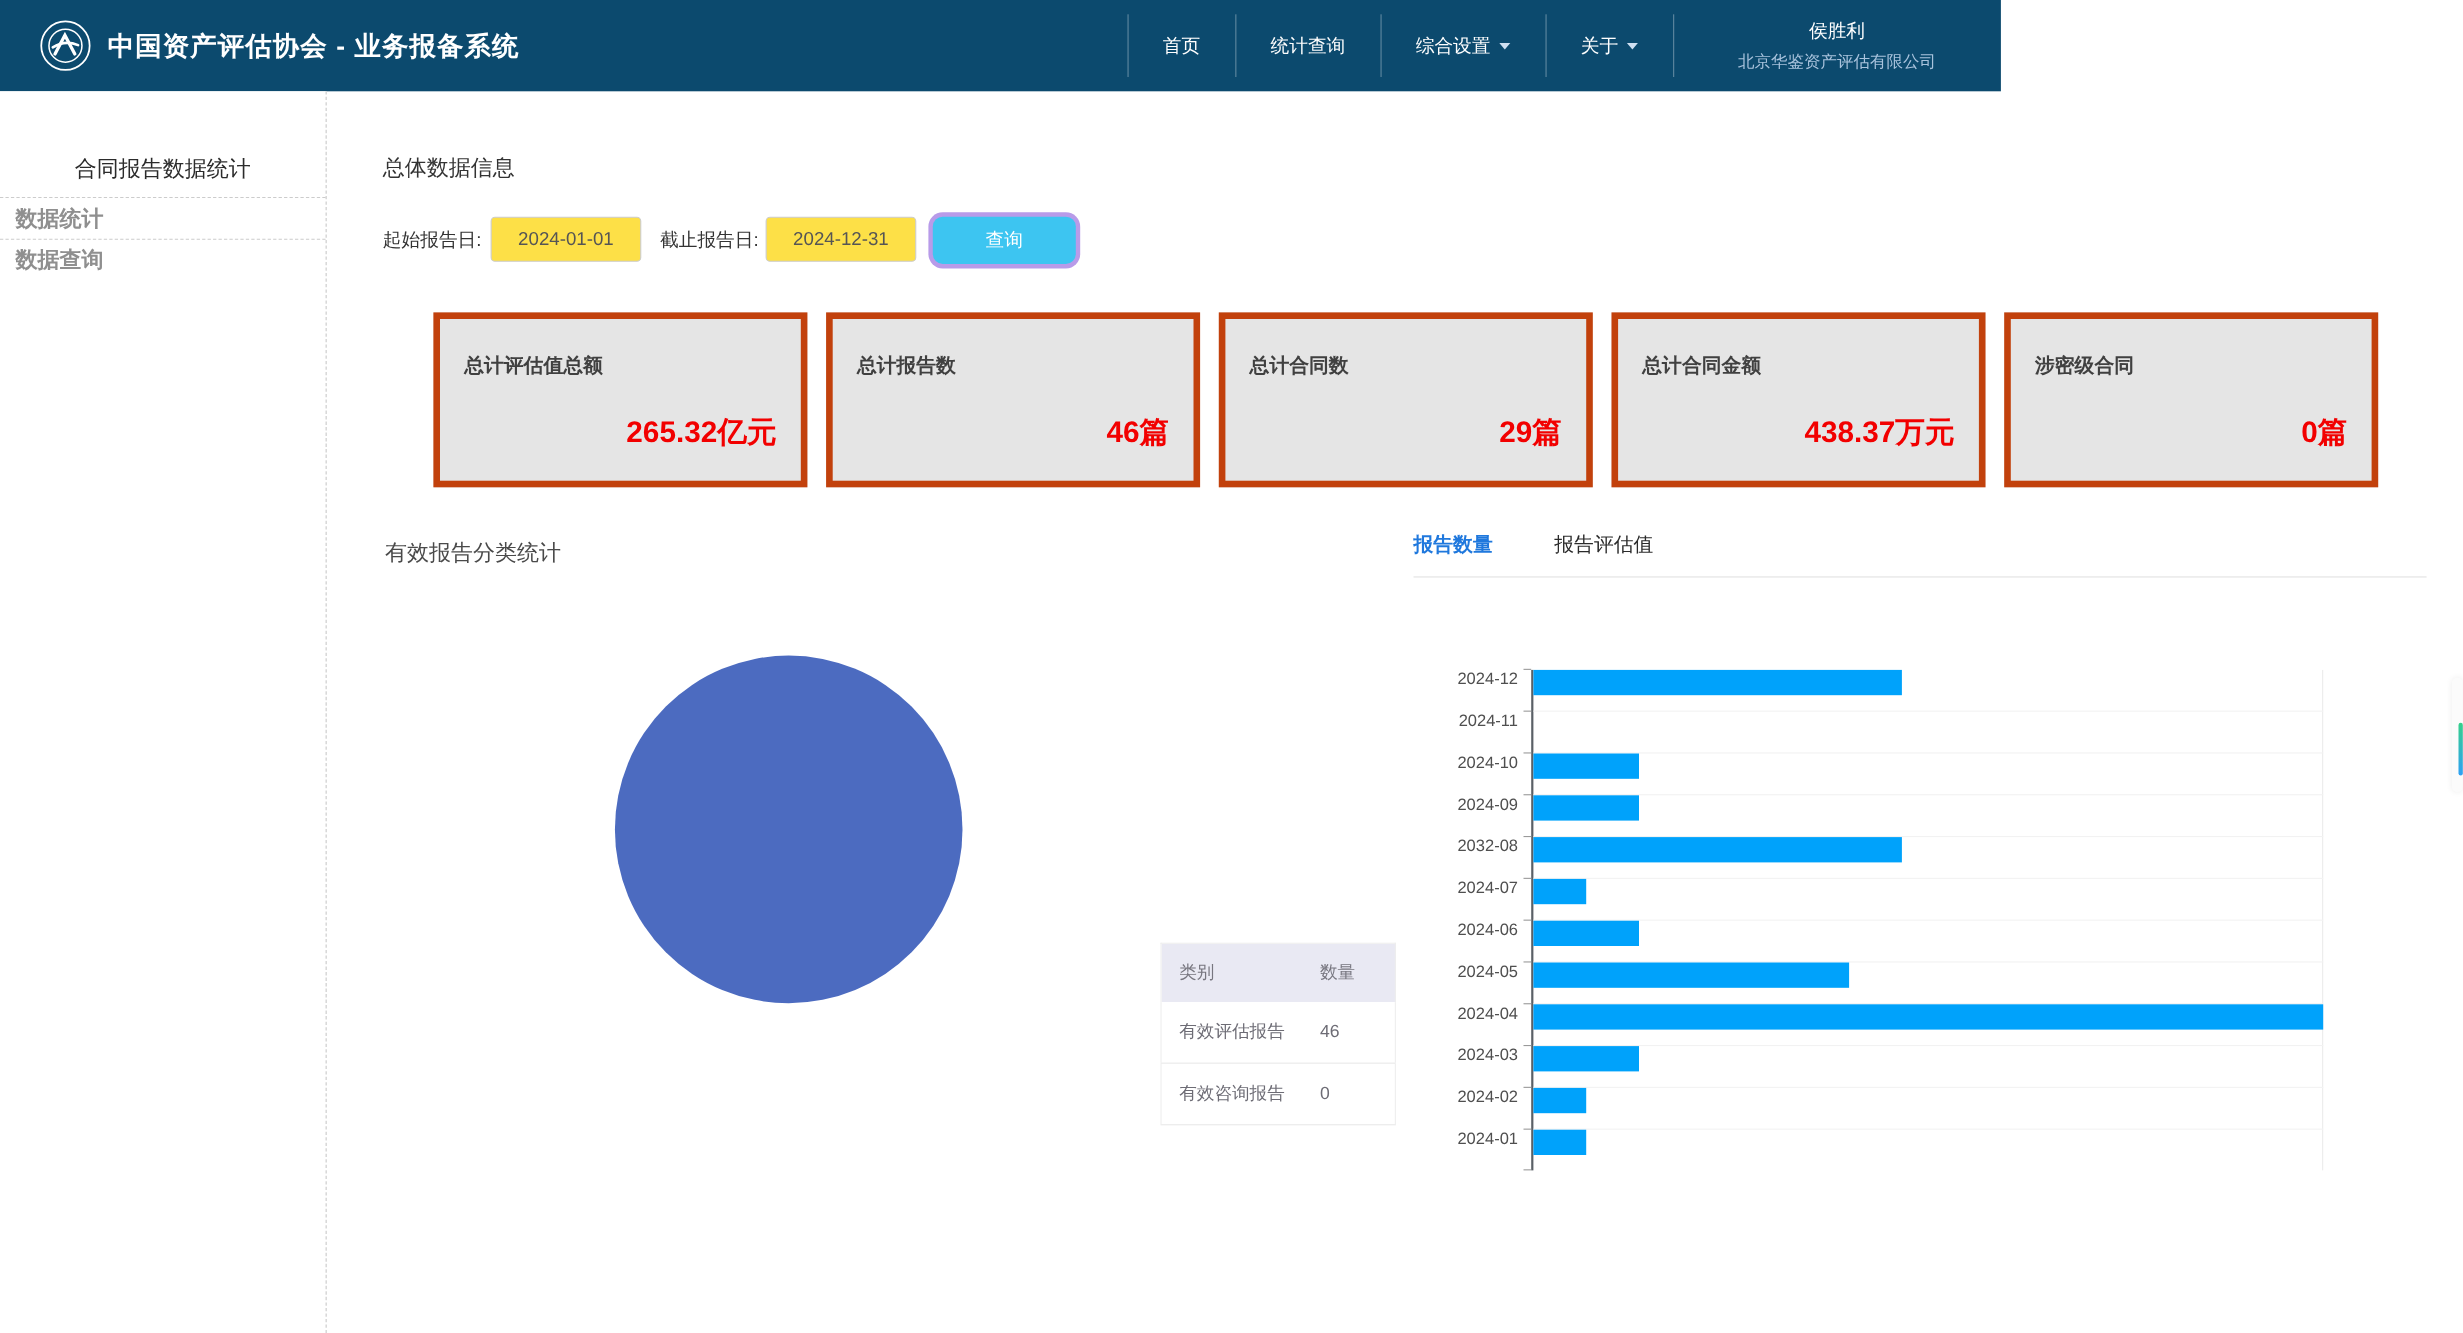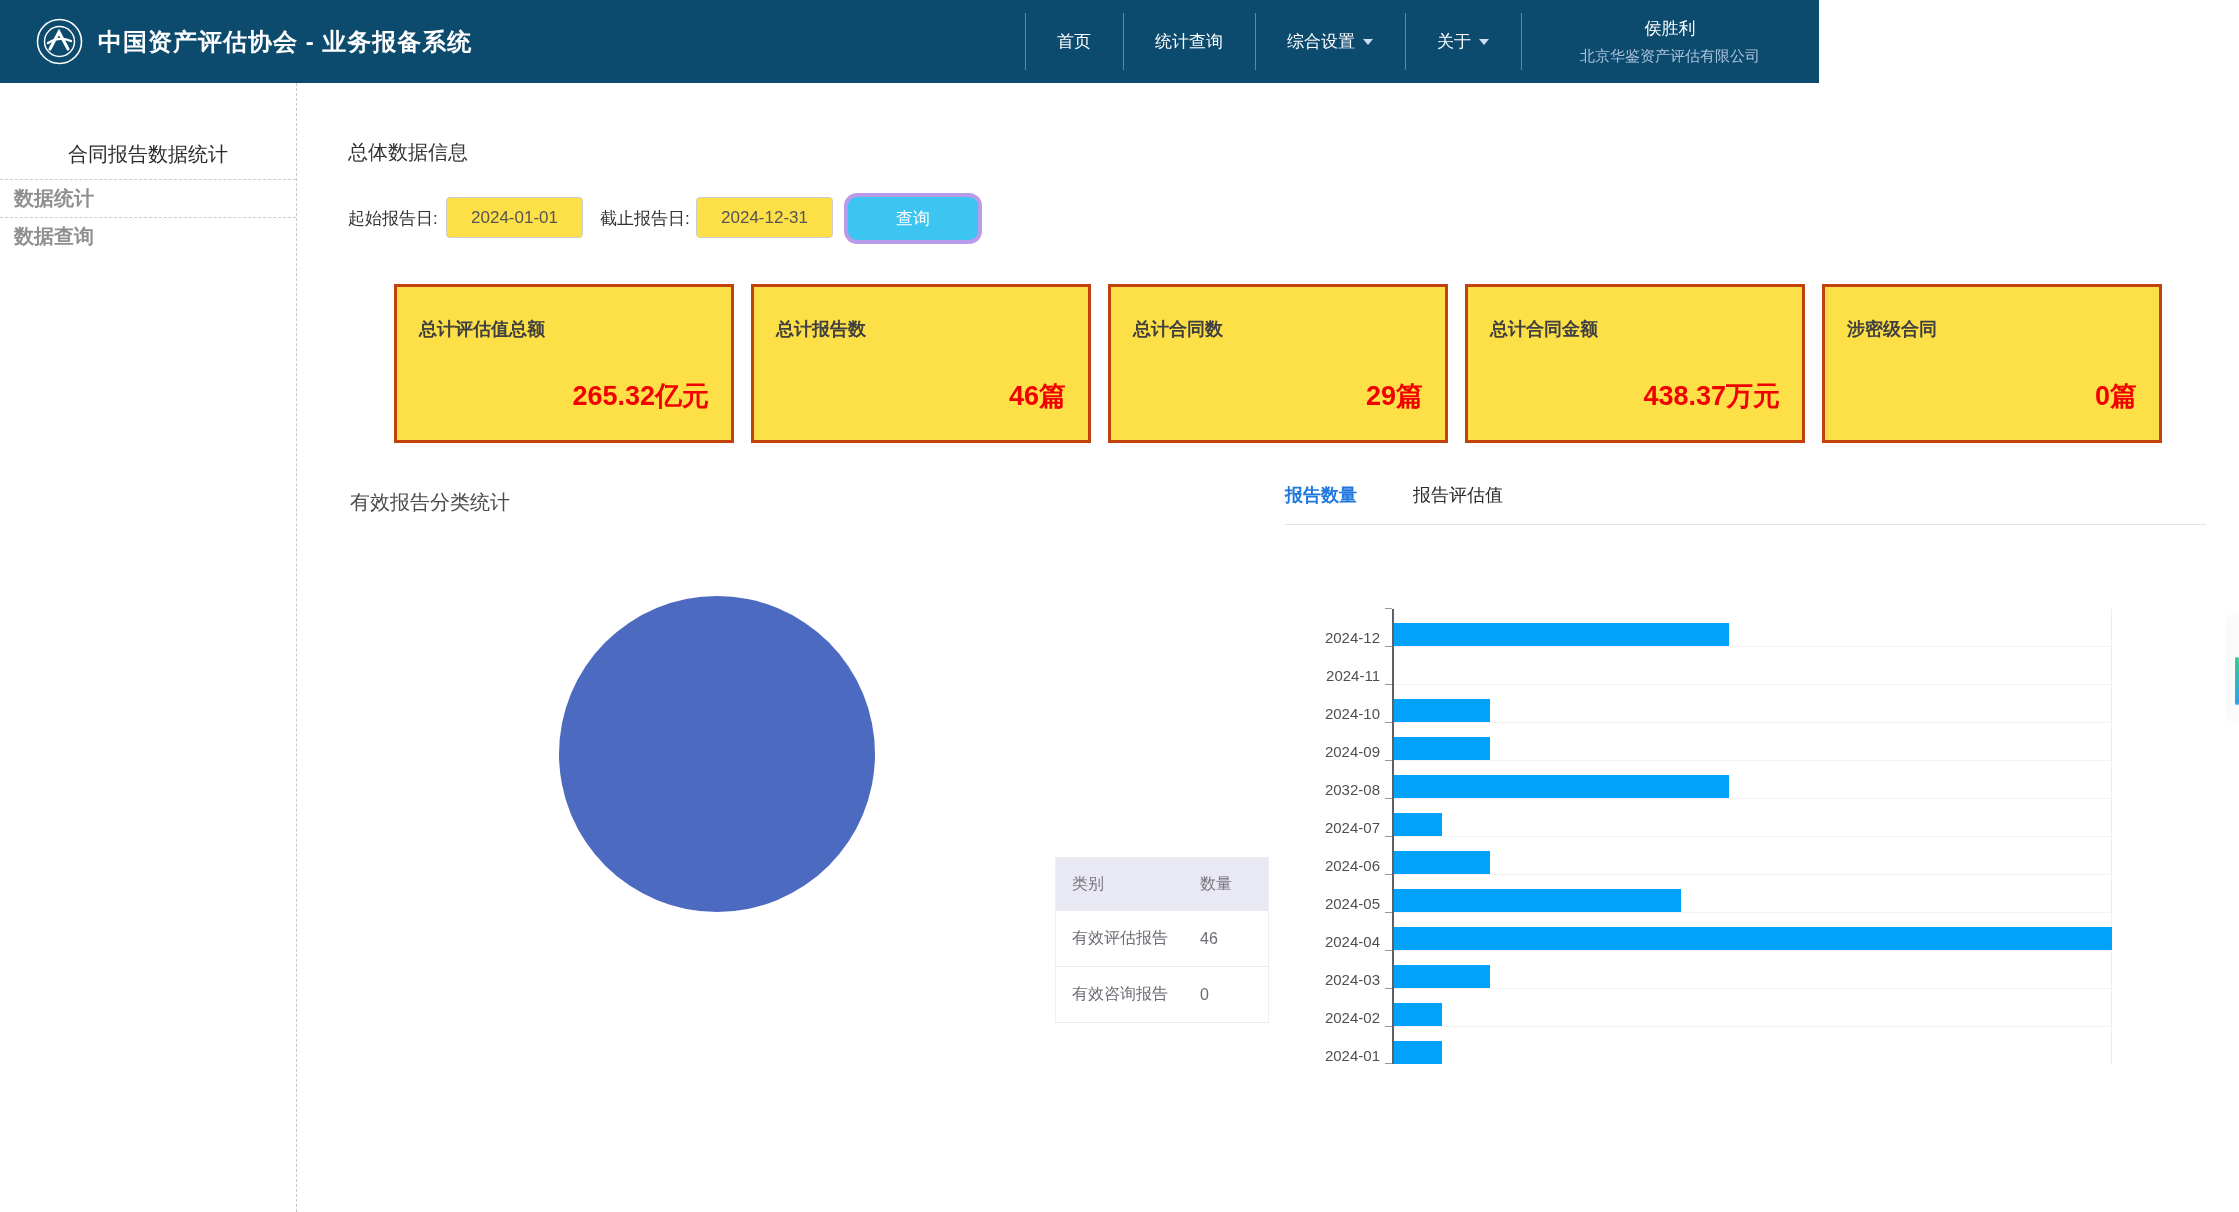--- a/index.html
+++ b/index.html
@@ -68,21 +68,21 @@
   .inp-start{left:446px;}
   .inp-end{left:696px;}
   .search-btn{
     position:absolute;left:848px;top:197px;width:130px;height:43px;
     background:#3dc5f1;color:#ffffff;font-size:17px;border:none;border-radius:9px;
     box-shadow:0 0 0 4px #b89be9;cursor:pointer;font-family:inherit;
   }
   
   .card{
     position:absolute;top:284px;width:340px;height:159px;box-sizing:border-box;
-    border:3px solid #c2410c;background:#fde047;
+    border:6px solid #c2410c;background:#e5e5e5;
   }
   .card-label{position:absolute;left:22px;top:30px;font-size:18px;font-weight:bold;color:#404040;}
   .card-value{position:absolute;right:22px;bottom:26px;font-size:27px;font-weight:bold;color:#f20000;}
   .card-1{left:394px;}.card-2{left:751px;}.card-3{left:1108px;}.card-4{left:1465px;}.card-5{left:1822px;}
   
   .pie-title{position:absolute;left:350px;top:489px;font-size:20px;color:#4a4a4a;}
   .pie-slice{
     position:absolute;left:559px;top:596px;width:316px;height:316px;border-radius:50%;
   }
   .pie-table{
@@ -107,21 +107,21 @@
   .tabs-underline{position:absolute;left:1285px;top:524px;width:921px;height:1px;background:#e2e2e2;}
   
   .bar-plot{
     position:absolute;left:1392px;top:609px;width:718px;height:455px;
     border-left:2px solid #5a6066;display:flex;flex-direction:column;
   }
   .bar-plot::after{ 
     content:"";position:absolute;left:-9px;bottom:0;width:7px;height:1px;background:#9a9a9a;
   }
   .grid-line-right{position:absolute;right:0;top:0;bottom:0;width:1px;background:#ececec;}
-  .bar-row{flex:1;position:relative;display:flex;align-items:flex-end;border-bottom:1px solid #f2f2f2;}
+  .bar-row{flex:1;position:relative;display:flex;align-items:flex-start;border-bottom:1px solid #f2f2f2;}
   .bar-row:last-child{border-bottom:none;}
   .bar-row::before{ 
     content:"";position:absolute;left:-9px;top:-1px;width:7px;height:1px;background:#9a9a9a;
   }
   .bar-cat{
     position:absolute;right:calc(100% + 14px);white-space:nowrap;
     font-size:15px;color:#4f4f4f;
   }
   .bar{height:23px;}
   

